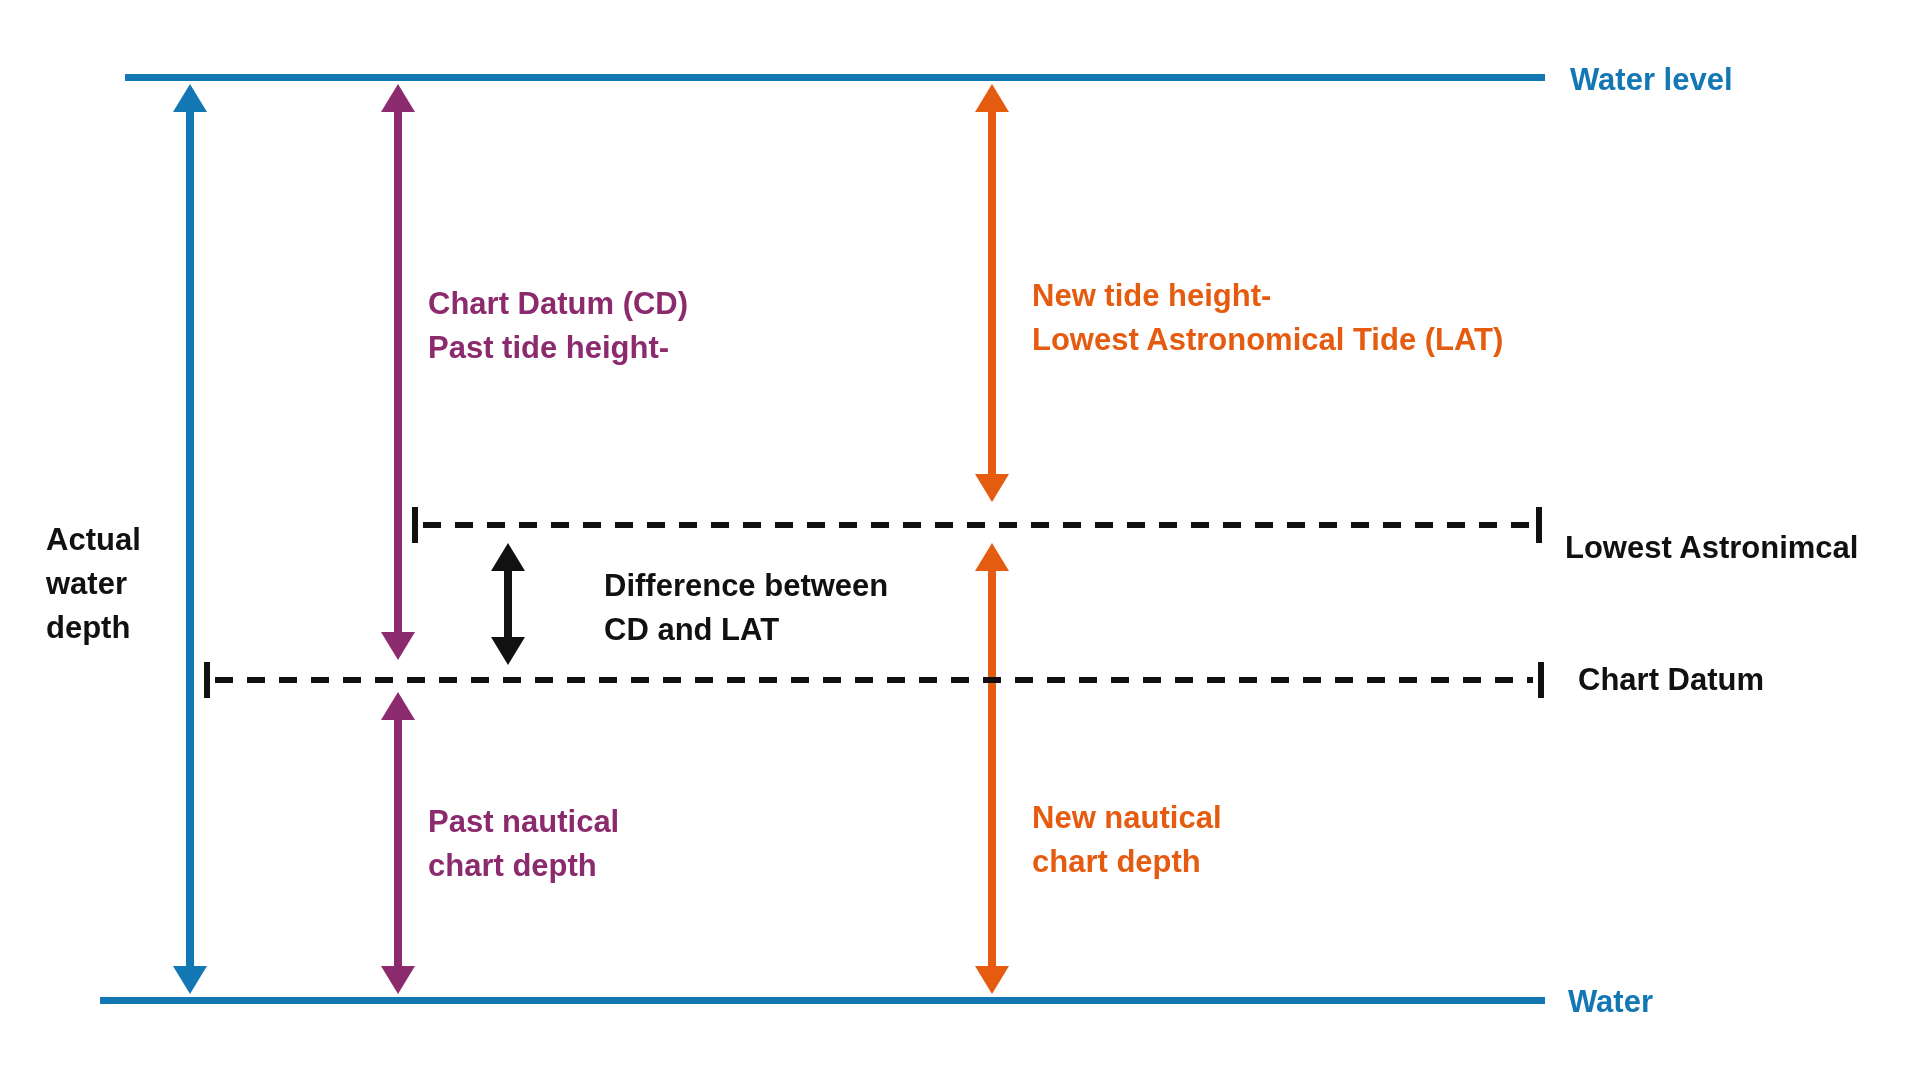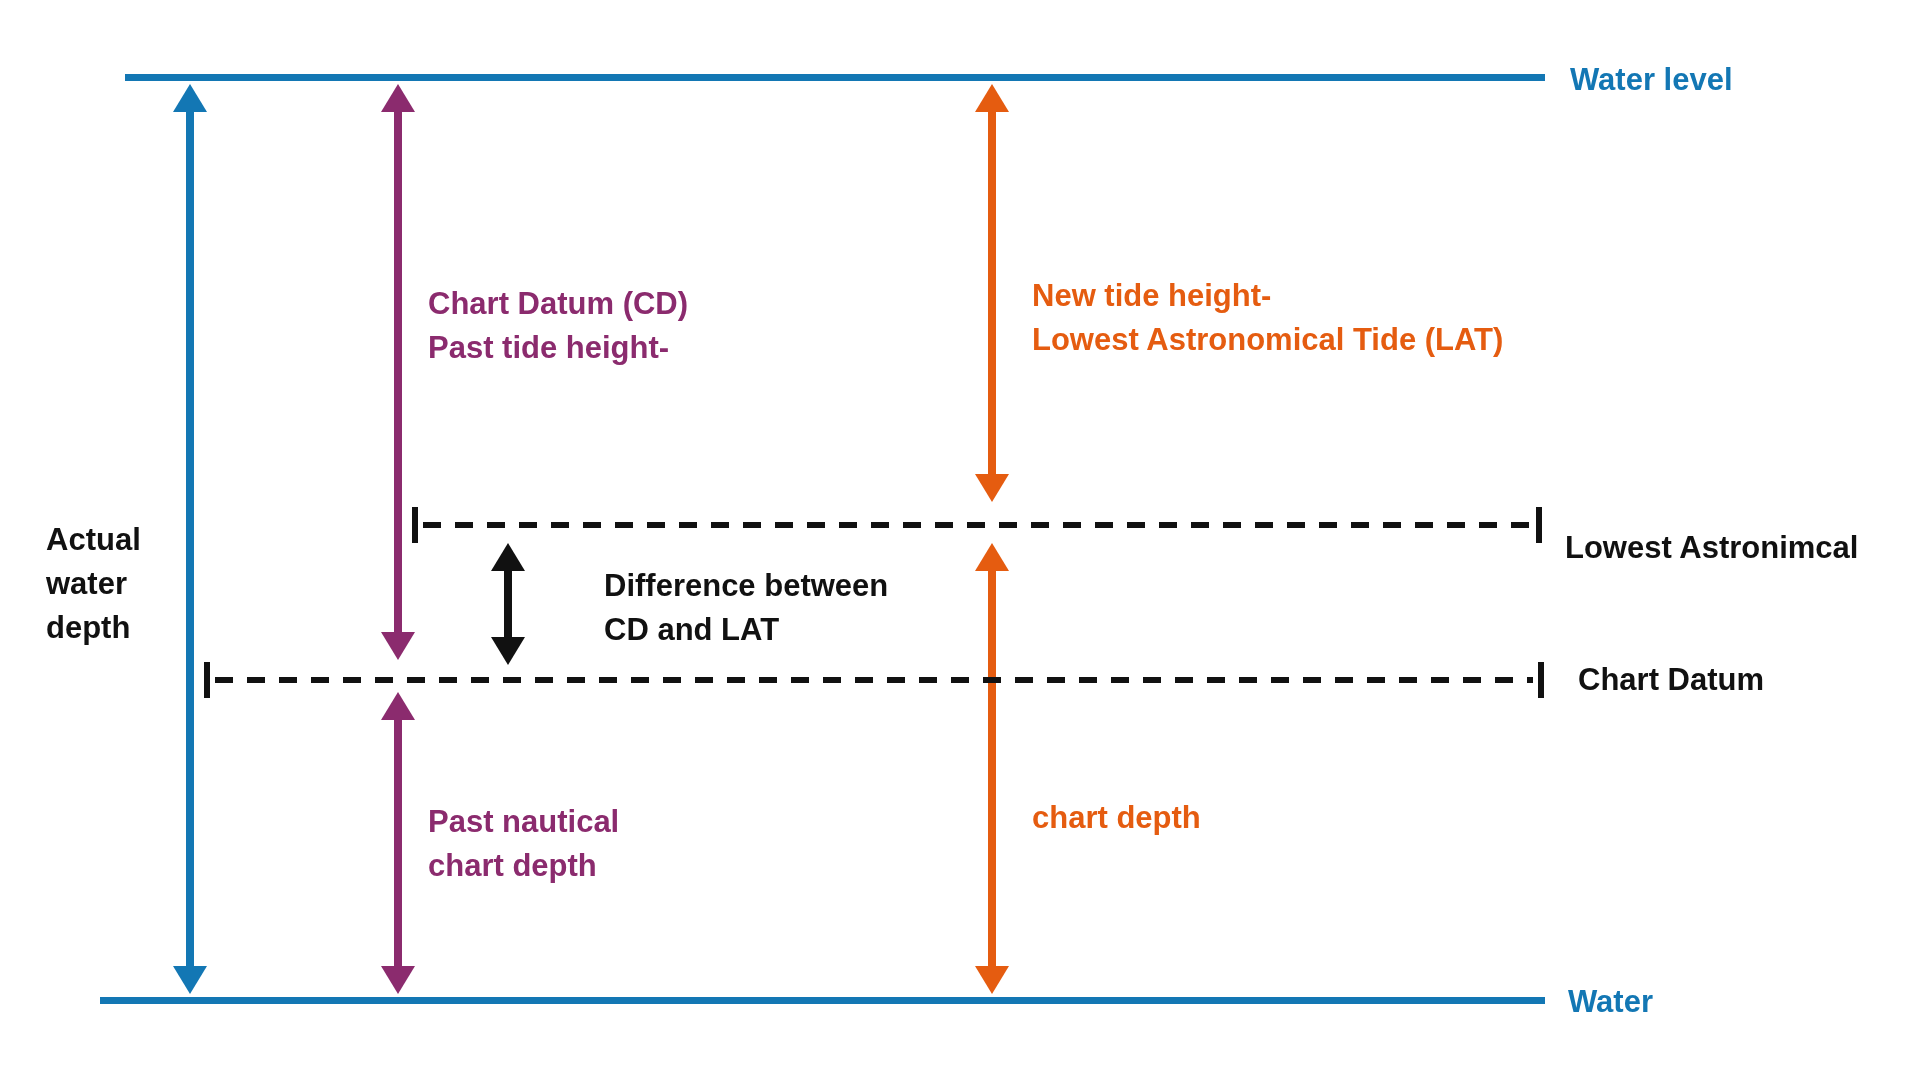--- a/index.html
+++ b/index.html
@@ -127,20 +127,21 @@
     <div>New tide height-</div>
     <div>Lowest Astronomical Tide (LAT)</div>
   </div>
 
   <div class="varrow" style="--c:var(--orange); left:974px; top:543px; height:451px;">
     <div class="head-up"></div>
     <div class="shaft"></div>
     <div class="head-down"></div>
   </div>
   <div class="lbl orange" style="left:1032px; top:796px;">
+    <div>New nautical</div>
     <div>chart depth</div>
   </div>
 
   <div class="dashline" style="left:412px; top:507px; width:1130px;">
     <div class="tick"></div>
     <div class="dashes"></div>
     <div class="tick"></div>
   </div>
   <div class="lbl" style="left:1565px; top:486px;margin-top:40px;">
     <div>Lowest Astronimcal</div>

